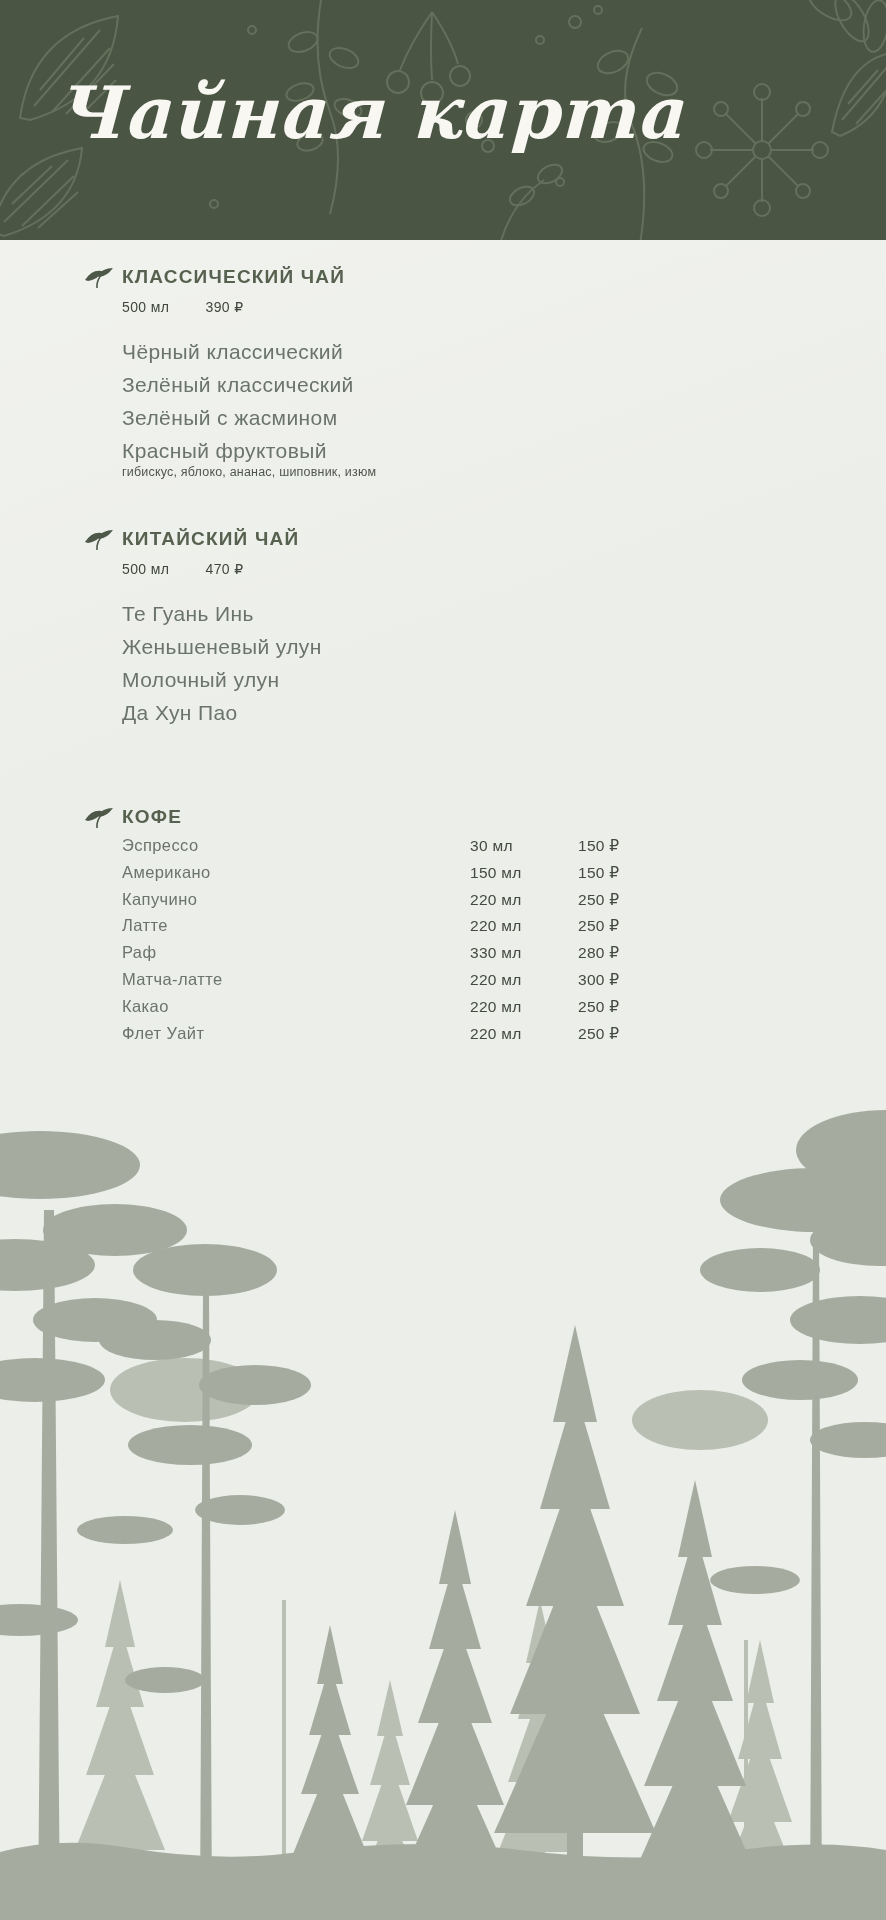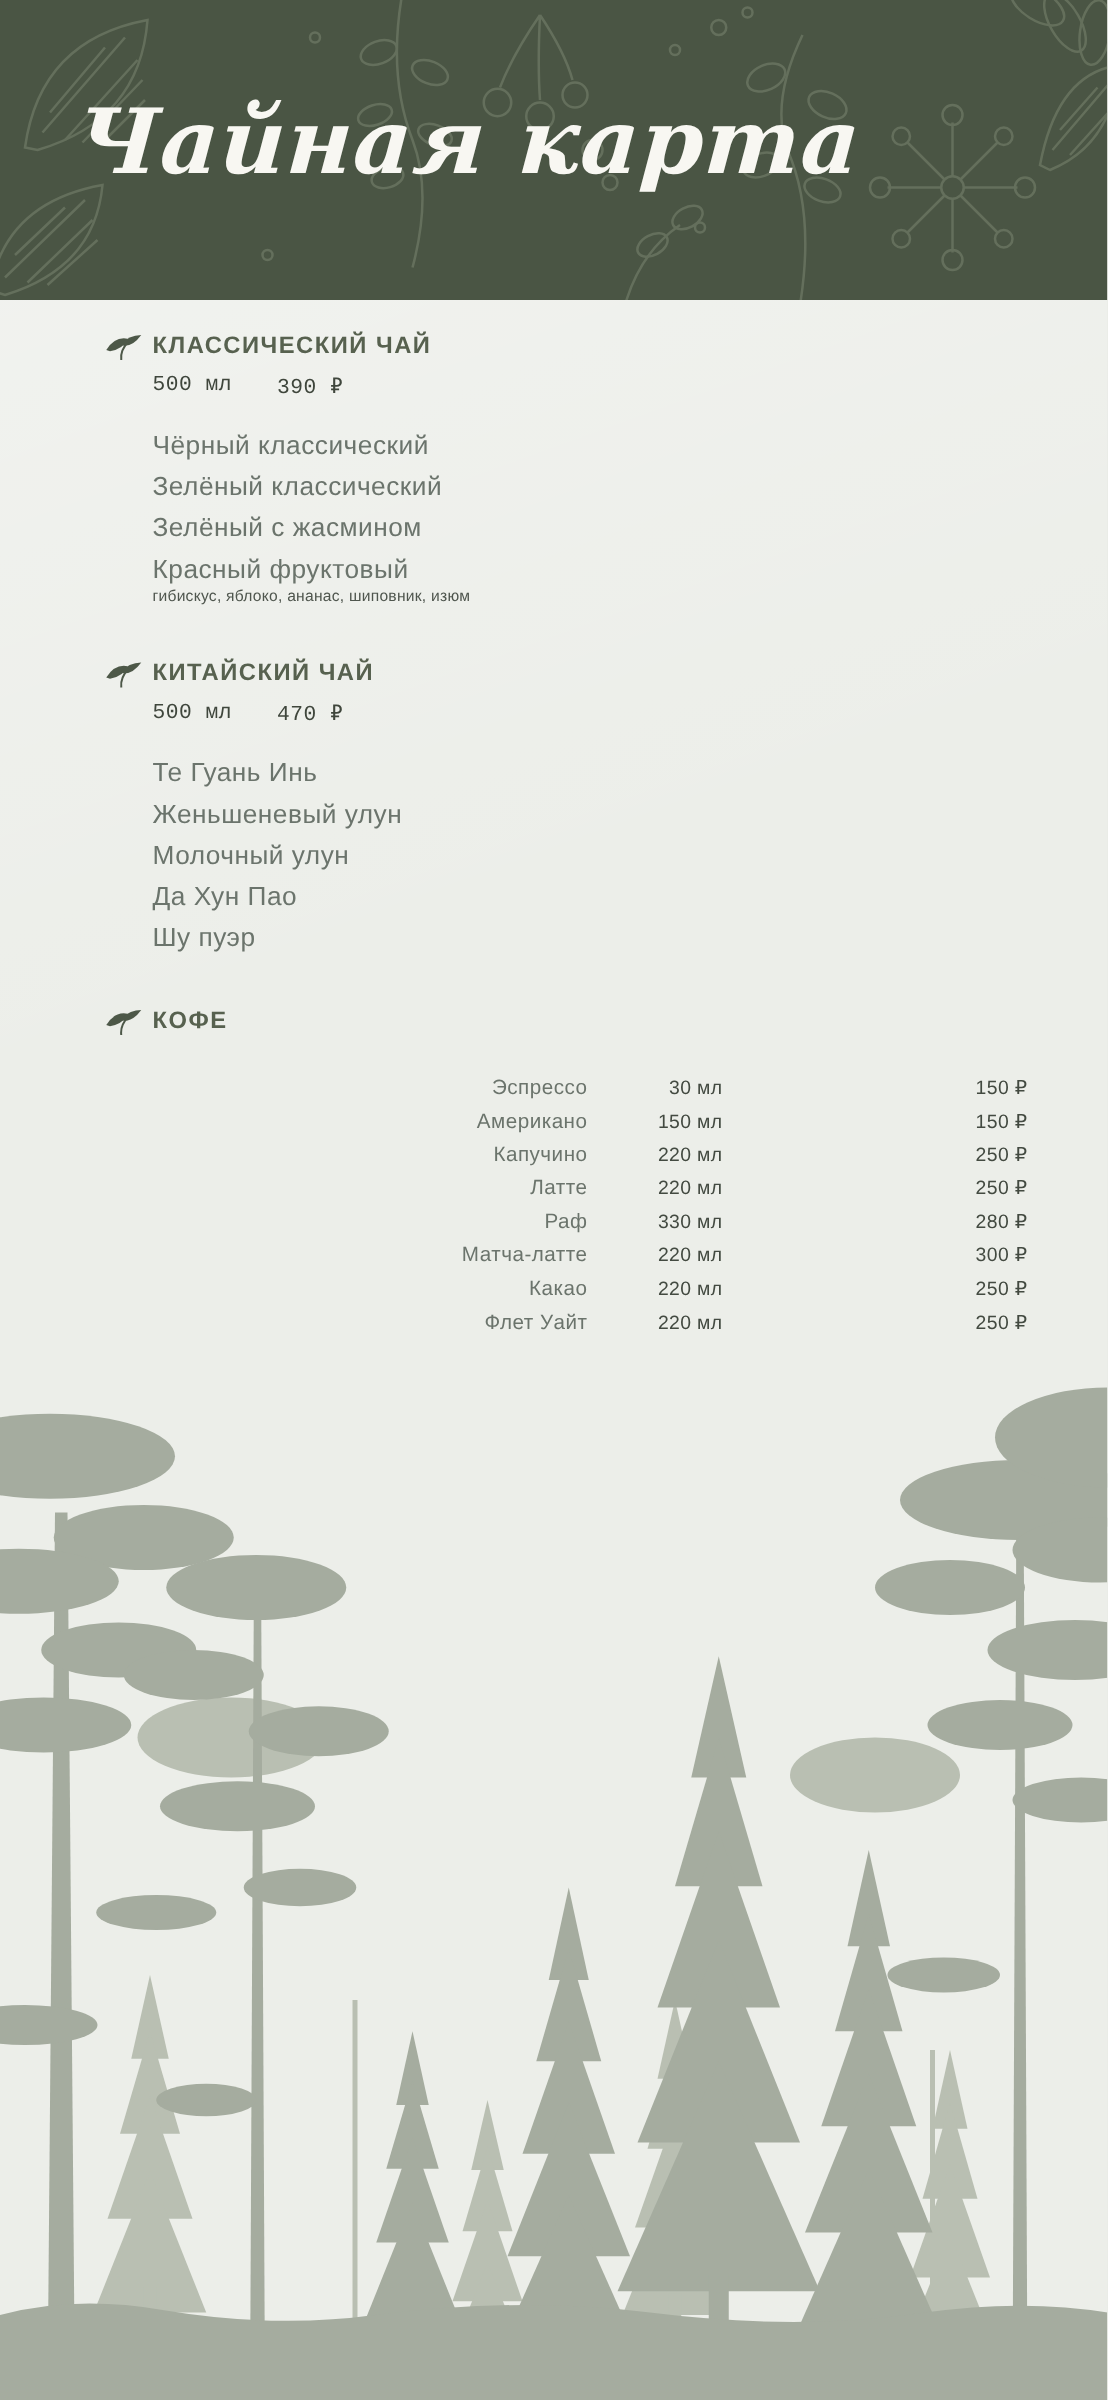--- a/index.html
+++ b/index.html
@@ -32,32 +32,32 @@
   .sec1 { top:26px; }
   .sec2 { top:288px; }
   .sec3 { top:566px; }
   .sec-head { position:relative; display:flex; align-items:center; }
   .leaf-ic { position:absolute; left:-38px; top:1px; width:30px; height:22px; }
   .sec-title {
     font-size:19px; font-weight:bold; color:#57614f; letter-spacing:1.2px;
   }
   .sec-volprice {
     display:flex; gap:36px; margin-top:11px;
-    font-size:17px; color:#3f463c; letter-spacing:0.4px;font-family:Liberation Mono, monospace;
+    font-size:14px; color:#3f463c; letter-spacing:0.4px;
   }
   .tea-items { margin-top:26px; }
   .tea-item { margin-bottom:12px; }
   .item-name {
     font-size:21px; line-height:21px; color:#6b746c; letter-spacing:0.4px;
   }
   .item-desc {
     font-size:12.5px; line-height:17px; color:#4f564e; margin-top:3px; letter-spacing:0.2px;
   }
   
-  .coffee-table { margin-top:33px;text-align:right; }
+  .coffee-table { margin-top:8px; }
   .coffee-row {
     display:grid; grid-template-columns:348px 108px 1fr;
     align-items:baseline; height:26.8px;
   }
   .coffee-name { font-size:16.5px; color:#6b746c; letter-spacing:0.4px; }
   .coffee-vol, .coffee-price { font-size:15.5px; color:#434a41; letter-spacing:0.3px; }
   
   .forest { position:absolute; left:0; bottom:0; width:886px; height:840px; }
 </style>
 </head>
@@ -182,23 +182,20 @@
         </div>
         <div class="tea-item">
           <div class="item-name">Женьшеневый улун</div>
         </div>
         <div class="tea-item">
           <div class="item-name">Молочный улун</div>
         </div>
         <div class="tea-item">
           <div class="item-name">Да Хун Пао</div>
         </div>
-        <div class="tea-item">
-          <div class="item-name">Шу пуэр</div>
-        </div>
       </div>
     </div>
 
     <div class="section sec3">
       <div class="sec-head">
         <svg class="leaf-ic" viewBox="0 0 30 22">
           <path d="M1,13 Q8,2 18,4 Q15,12 4,14 Z" fill="#4d5848"></path>
           <path d="M29,1 Q19,1 12,9 Q21,12 29,1 Z" fill="#4d5848"></path>
           <path d="M13,21 Q12,13 19,6" stroke="#4d5848" stroke-width="1.6" fill="none"></path>
         </svg>

